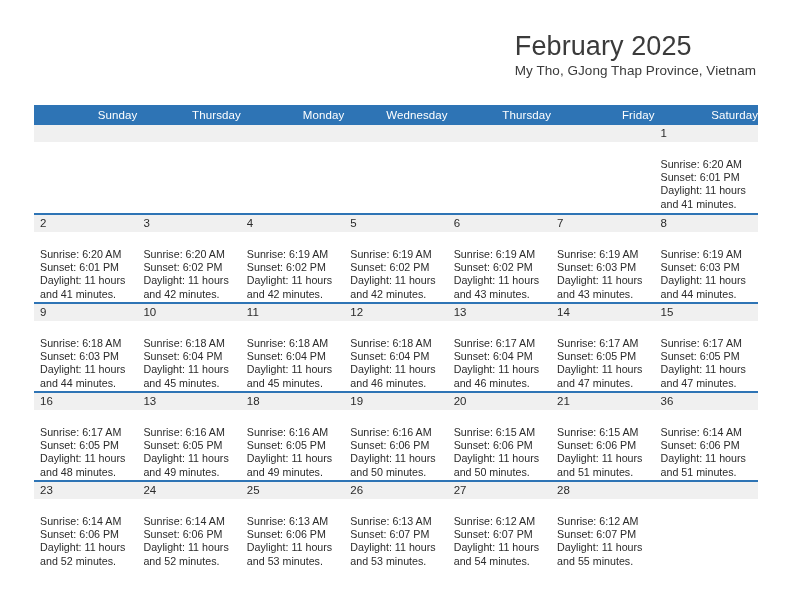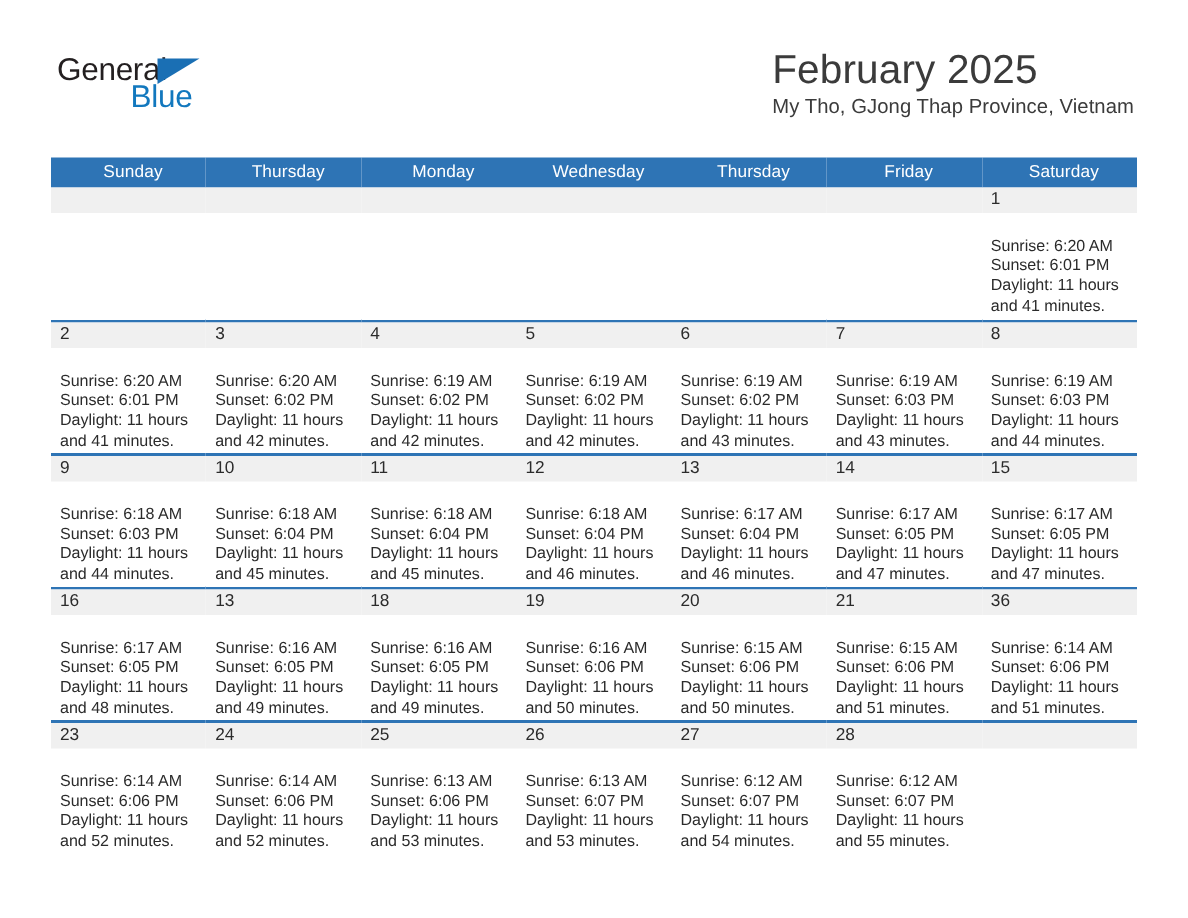--- a/index.html
+++ b/index.html
@@ -98,21 +98,21 @@
     border-collapse: collapse;
     table-layout: fixed;
   }
   .calendar col { width: 103.43px; }
 
   .calendar thead th {
     background: #2e74b5;
     color: #ffffff;
     font-size: 11.5px;
     font-weight: 400;
-    text-align: center;
+    text-align: right;
     padding: 4px 0 4px 6px;
     height: 20px;
     box-sizing: border-box;
     letter-spacing: 0.1px;
   }
 
   .calendar tbody tr {
     height: 89px;
   }
   .calendar tbody td {
@@ -149,25 +149,20 @@
 
   .empty .daynum-band { color: transparent; }
 </style>
 </head>
 <body>
 
 <div class="page">
 
   <div class="header">
 
-    <div class="logo">
-      <span class="logo-general">General</span>
-      <span class="logo-flag"></span>
-      <span class="logo-blue">Blue</span>
-    </div>
 
     <div class="title-block">
       <div class="cal-title">February 2025</div>
       <div class="cal-subtitle">My Tho, GJong Thap Province, Vietnam</div>
     </div>
 
   </div>
 
   <table class="calendar">
     <colgroup>

